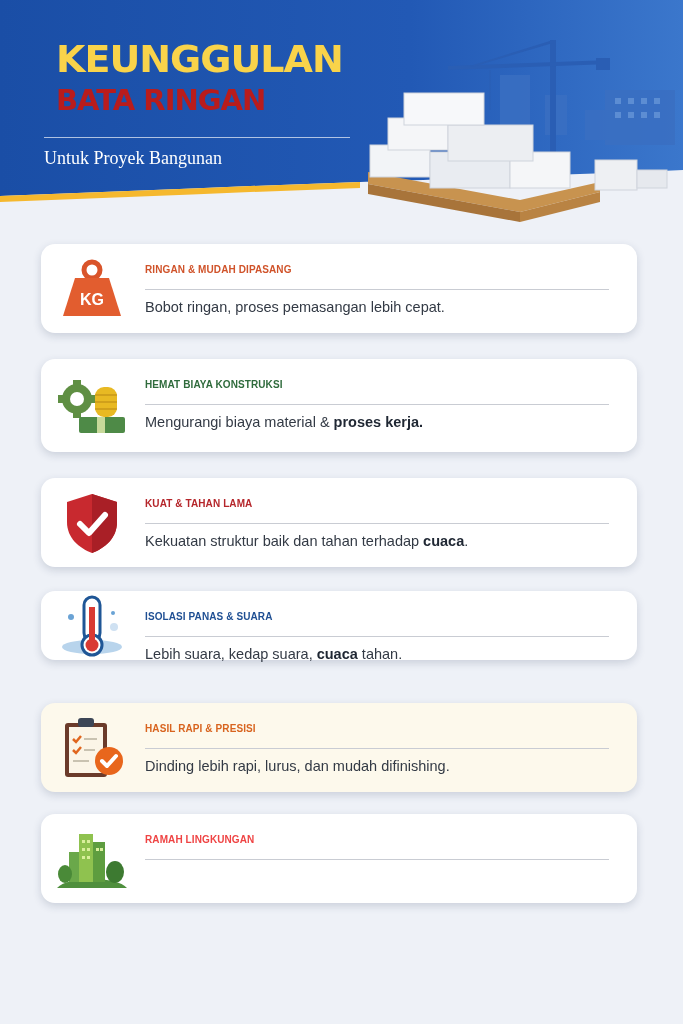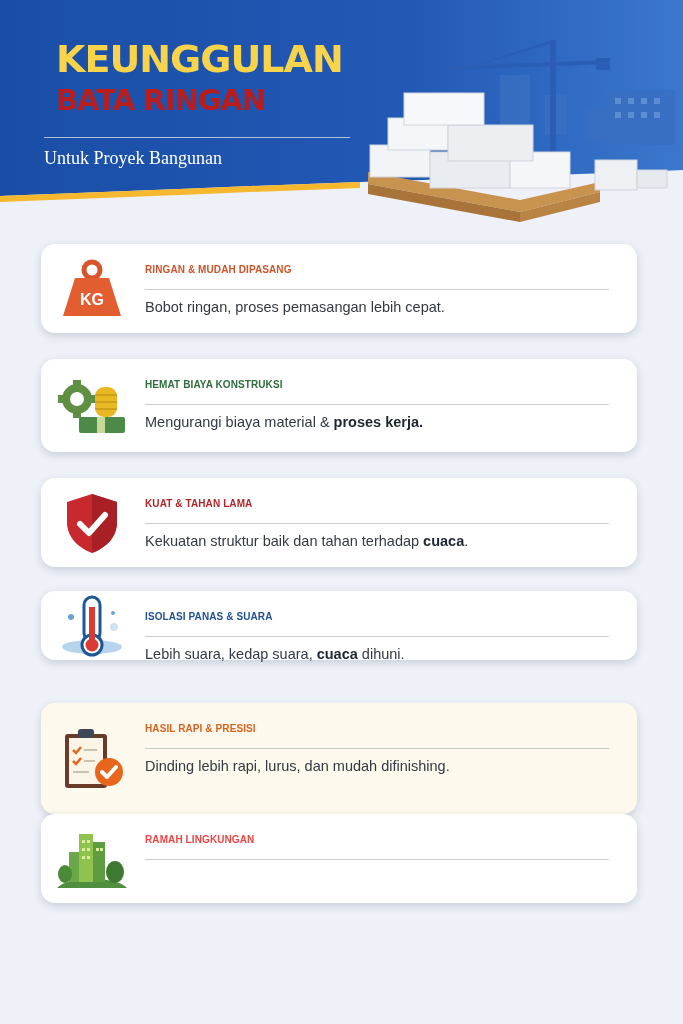--- a/index.html
+++ b/index.html
@@ -171,24 +171,24 @@
     <rect x="27" y="2" width="16" height="44" rx="8" fill="#fff" stroke="#1f5696" stroke-width="3"></rect>
     <circle cx="35" cy="50" r="10" fill="#fff" stroke="#1f5696" stroke-width="3"></circle>
     <rect x="32" y="12" width="6" height="36" fill="#d93a33"></rect>
     <circle cx="35" cy="50" r="6.5" fill="#d93a33"></circle>
     <circle cx="14" cy="22" r="3" fill="#6aa3d5"></circle>
     <circle cx="56" cy="18" r="2" fill="#6aa3d5"></circle>
     <circle cx="57" cy="32" r="4" fill="#cfe1f2"></circle>
   </svg>
   <div class="title" style="color:#1f4f93;">ISOLASI PANAS &amp; SUARA</div>
   <div class="rule"></div>
-  <div class="desc"><span>Lebih suara, kedap suara, </span><b>cuaca</b><span> dihuni.</span></div>
-</div>
-
-<div class="card cream" style="top:703px; height:111px;">
+  <div class="desc"><span>Lebih suara, kedap suara, </span><b>cuaca</b><span> tahan.</span></div>
+</div>
+
+<div class="card cream" style="top:703px; height:89px;">
   <svg class="icon" viewBox="0 0 70 62">
     <rect x="8" y="6" width="42" height="54" rx="3" fill="#6b3b2a"></rect>
     <rect x="12" y="10" width="34" height="46" fill="#fbf5e7"></rect>
     <rect x="21" y="1" width="16" height="9" rx="3" fill="#3c4656"></rect>
     <path d="M16 22 L19 25 L24 19 M16 33 L19 36 L24 30" fill="none" stroke="#e0661e" stroke-width="2.5"></path>
     <g stroke="#c9c2b0" stroke-width="2">
         <line x1="27" y1="22" x2="40" y2="22"></line>
         <line x1="27" y1="33" x2="38" y2="33"></line>
         <line x1="16" y1="44" x2="32" y2="44"></line>
       </g>

